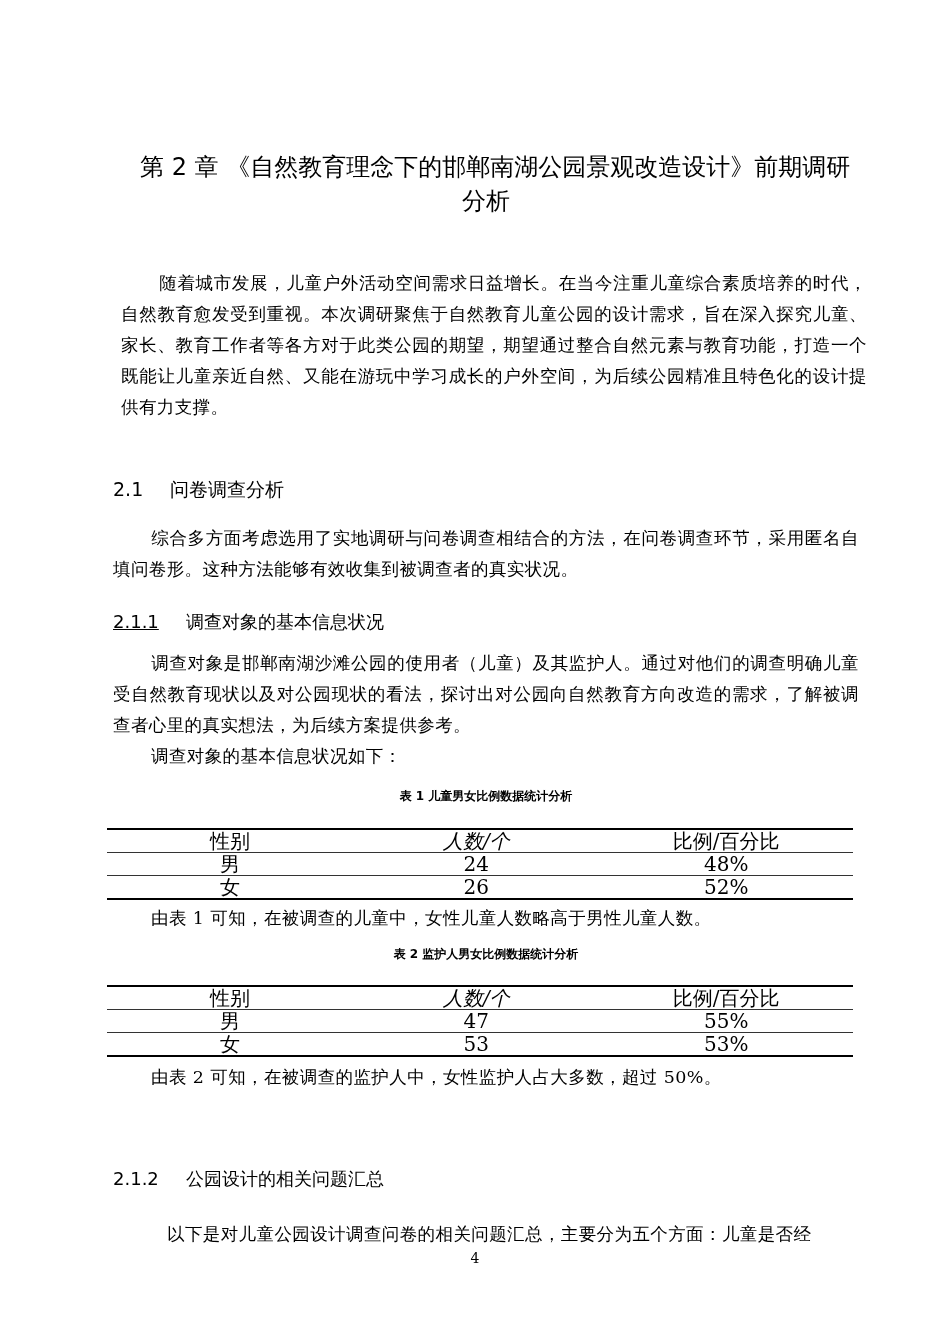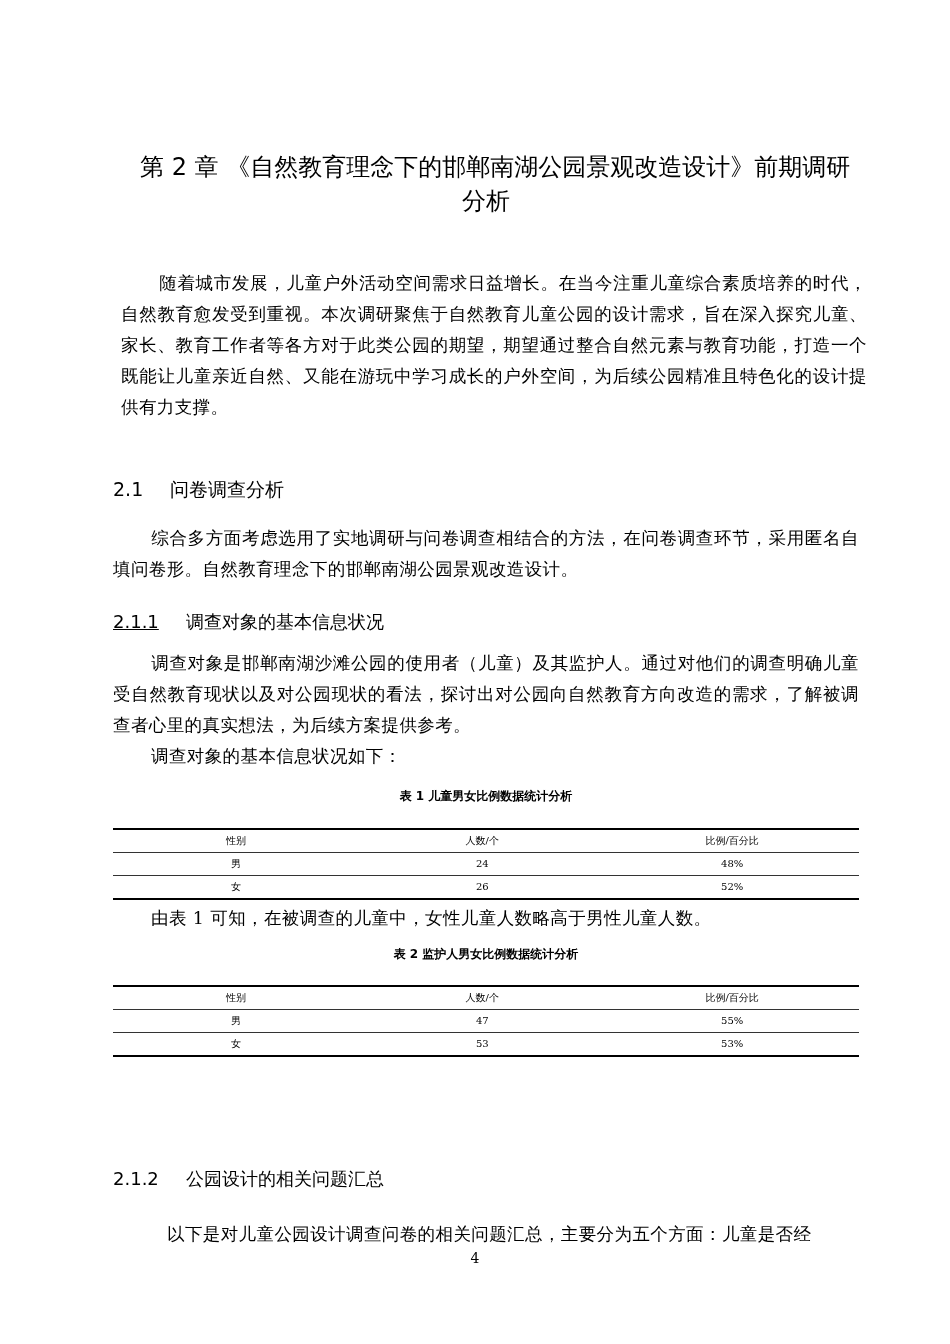--- a/index.html
+++ b/index.html
@@ -11,45 +11,45 @@
     font-family: "DejaVu Sans", "Liberation Sans", sans-serif; font-size: 24px; line-height: 34px; font-weight: 500; }
   .chapter-title .line1 { display: block; white-space: nowrap; text-align: left; padding-left: 27px; }
   .chapter-title .line2 { display: block; }
   .para { left: 113px; width: 746px; font-size: 17.5px; line-height: 31px; text-align: justify; letter-spacing: 0.4px; }
   .para .indent { display: inline-block; width: 38px; }
   .h2 { font-family: "DejaVu Sans", "Liberation Sans", sans-serif; font-size: 19px; left: 113px; }
   .h3 { font-family: "DejaVu Sans", "Liberation Sans", sans-serif; font-size: 18px; left: 113px; }
   .h-num { display: inline-block; }
   .caption { left: 113px; width: 746px; text-align: center; font-family: "DejaVu Sans", "Liberation Sans", sans-serif;
     font-weight: bold; font-size: 12px; }
-  table.data { position: absolute; left: 113px; width: 746px; border-collapse: collapse; font-size: 10px; }
+  table.data { position: absolute; left: 107px; width: 746px; border-collapse: collapse; font-size: 20px; }
   table.data th, table.data td { font-weight: normal; text-align: center; padding: 0; height: 22px; line-height: 22px; }
   table.data thead tr th { border-top: 2.5px solid #000; border-bottom: 1.2px solid #333; }
   table.data tbody tr td { border-bottom: 1.2px solid #333; }
   table.data tbody tr:last-child td { border-bottom: 2.5px solid #000; }
-  .col1 { width: 33%; } .col2 { width: 33%; } .col3 { width: 34%; }
+  .col1 { width: 33%; } .col2 { width: 33%; font-style: italic; } .col3 { width: 34%; }
   .page-num { left: 0; width: 950px; text-align: center; top: 1250px; font-size: 14px; }
 </style>
 </head>
 <body>
 
 <div class="page">
 
   <div class="abs chapter-title">
     <span class="line1">第 2 章    《自然教育理念下的邯郸南湖公园景观改造设计》前期调研</span>
     <span class="line2">分析</span>
   </div>
 
   <p class="abs para" style="top:260px; margin:8px;"><span class="indent"></span><span>随着城市发展，儿童户外活动空间需求日益增长。在当今注重儿童综合素质培养的时代，自然教育愈发受到重视。本次调研聚焦于自然教育儿童公园的设计需求，旨在深入探究儿童、家长、教育工作者等各方对于此类公园的期望，期望通过整合自然元素与教育功能，打造一个既能让儿童亲近自然、又能在游玩中学习成长的户外空间，为后续公园精准且特色化的设计提供有力支撑。</span></p>
 
   <div class="abs h2" style="top:477px;">
     <span class="h-num" style="width:57px;">2.1</span><span>问卷调查分析</span>
   </div>
 
-  <p class="abs para" style="top:523px; margin:0;"><span class="indent"></span><span>综合多方面考虑选用了实地调研与问卷调查相结合的方法，在问卷调查环节，采用匿名自填问卷形。自然教育理念下的邯郸南湖公园景观改造设计。</span></p>
+  <p class="abs para" style="top:523px; margin:0;"><span class="indent"></span><span>综合多方面考虑选用了实地调研与问卷调查相结合的方法，在问卷调查环节，采用匿名自填问卷形。这种方法能够有效收集到被调查者的真实状况。</span></p>
 
   <div class="abs h3" style="top:610px;">
     <span class="h-num" style="width:73px;text-decoration:underline;">2.1.1</span><span>调查对象的基本信息状况</span>
   </div>
 
   <p class="abs para" style="top:648px; margin:0;"><span class="indent"></span><span>调查对象是邯郸南湖沙滩公园的使用者（儿童）及其监护人。通过对他们的调查明确儿童受自然教育现状以及对公园现状的看法，探讨出对公园向自然教育方向改造的需求，了解被调查者心里的真实想法，为后续方案提供参考。</span></p>
 
   <p class="abs para" style="top:741px; margin:0;"><span class="indent"></span><span>调查对象的基本信息状况如下：</span></p>
 
   <div class="abs caption" style="top:788px;">表 1    儿童男女比例数据统计分析</div>
@@ -95,20 +95,21 @@
         <td>55%</td>
       </tr>
       <tr>
         <td>女</td>
         <td>53</td>
         <td>53%</td>
       </tr>
     </tbody>
   </table>
 
+  <p class="abs para" style="top:1062px; margin:0;"><span class="indent"></span><span>由表 2 可知，在被调查的监护人中，女性监护人占大多数，超过 50%。</span></p>
 
   <div class="abs h3" style="top:1167px;">
     <span class="h-num" style="width:73px;">2.1.2</span><span>公园设计的相关问题汇总</span>
   </div>
 
   <p class="abs para" style="top:1203px; margin:16px;"><span class="indent"></span><span>以下是对儿童公园设计调查问卷的相关问题汇总，主要分为五个方面：儿童是否经</span></p>
 
   <div class="abs page-num">4</div>
 </div>
 

